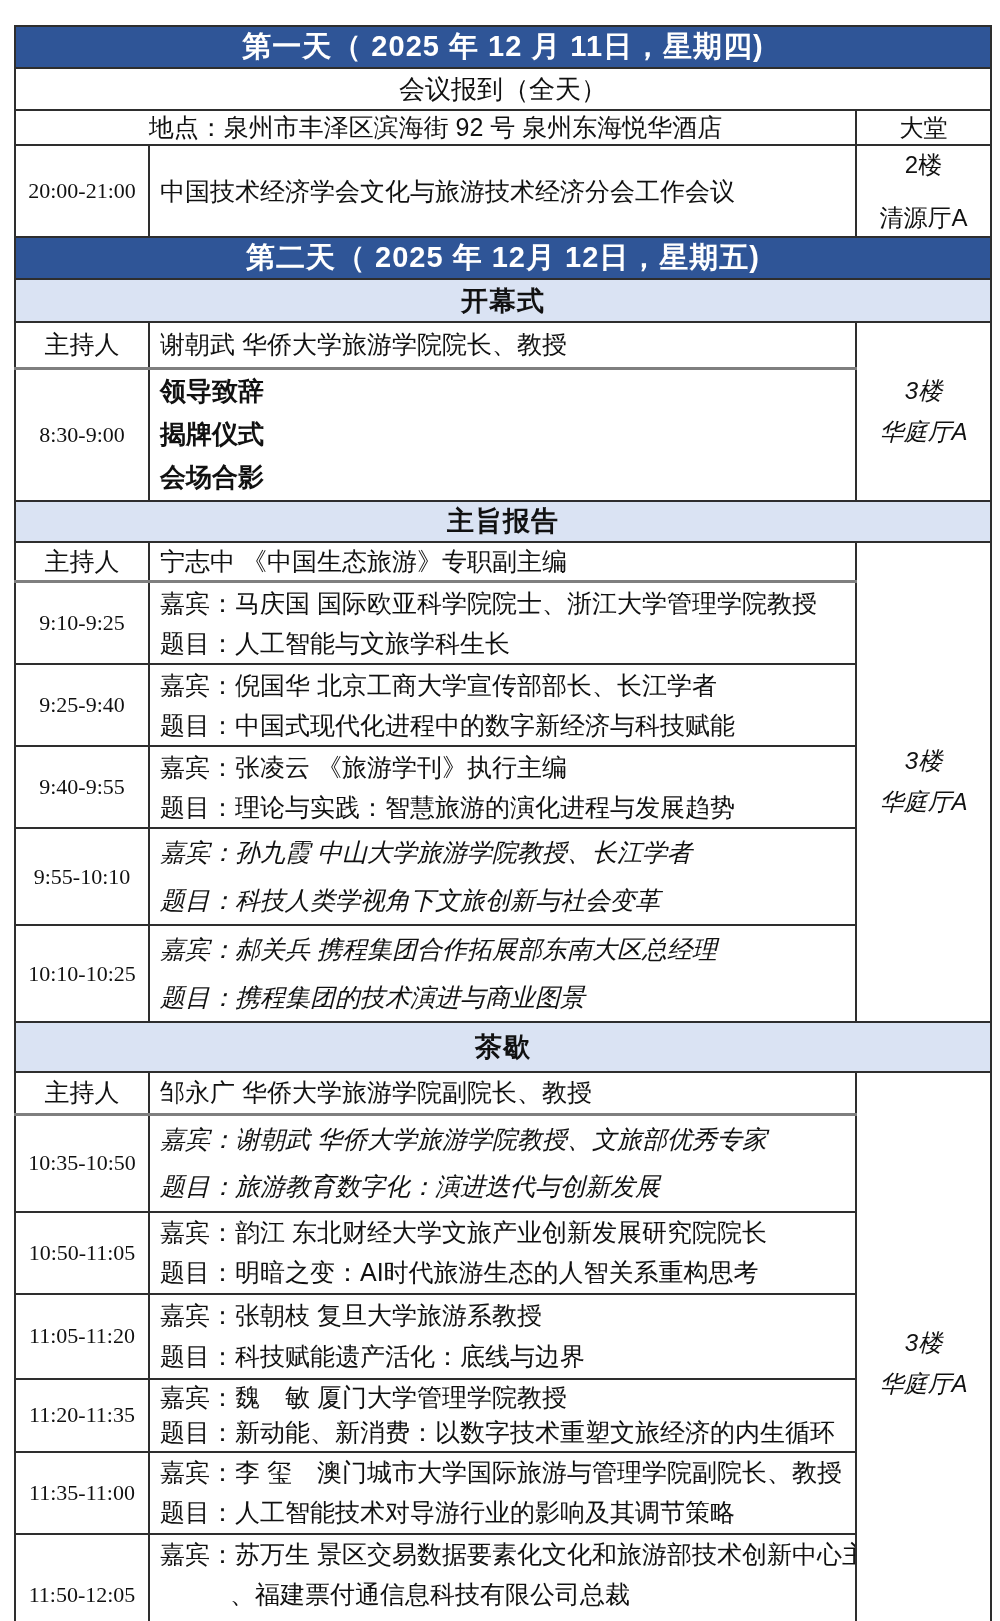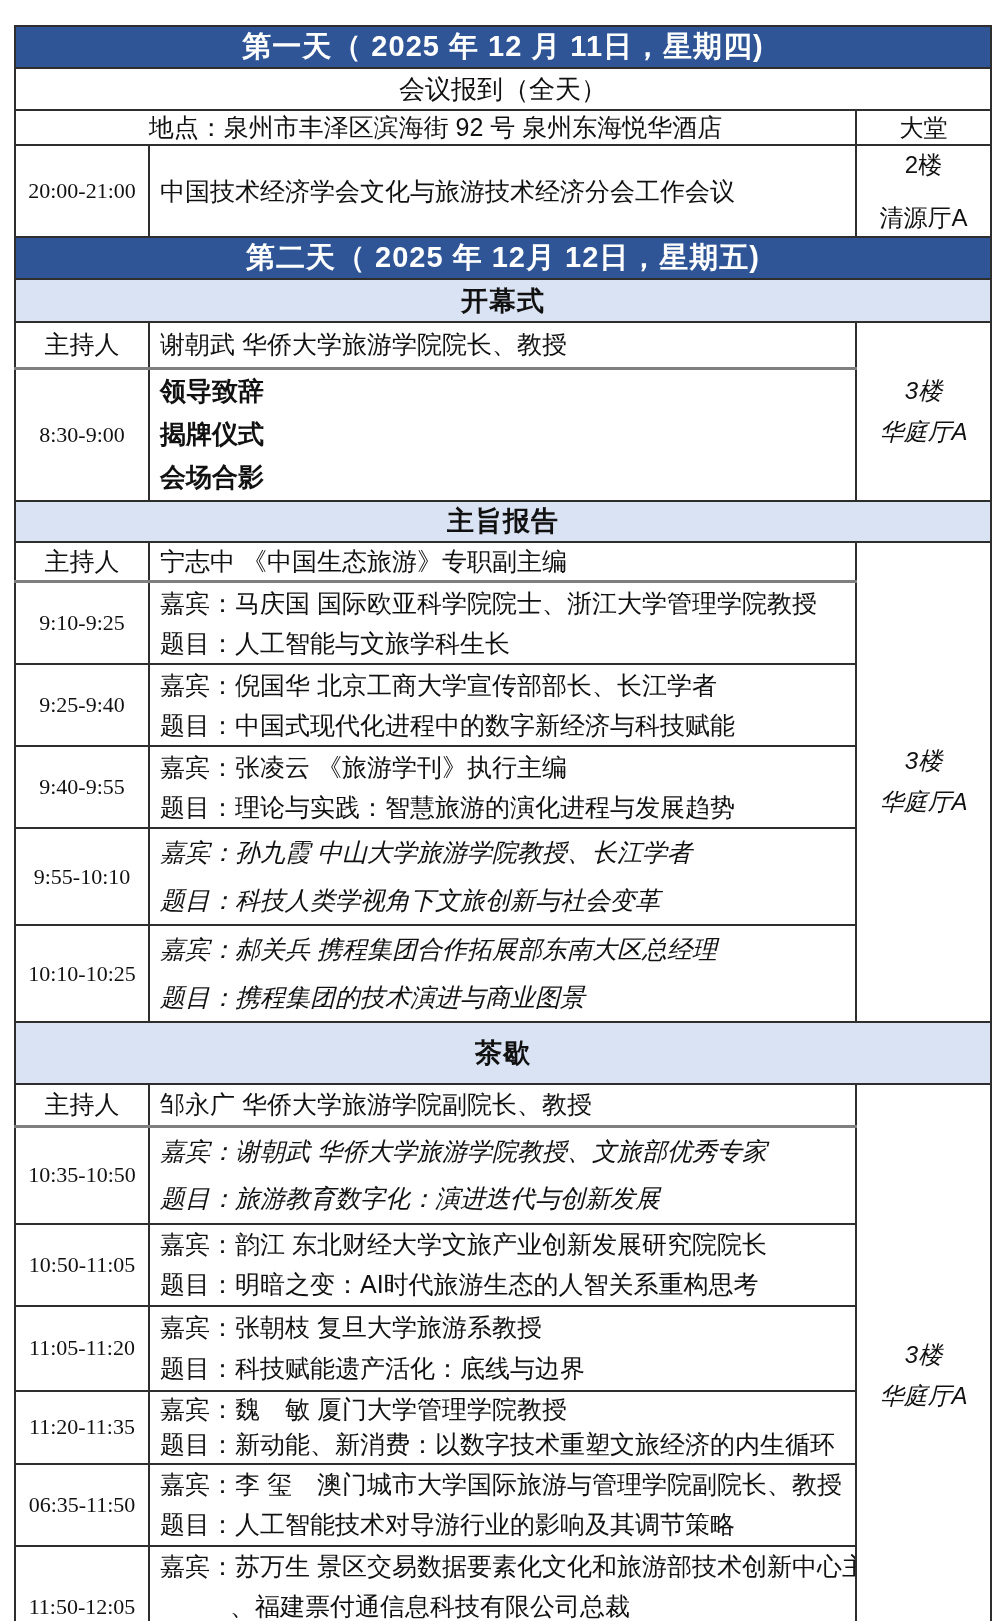--- a/index.html
+++ b/index.html
@@ -157,21 +157,21 @@
   <tr style="height:78px">
     <td class="t">10:10-10:25</td>
     <td class="c">
       <div class="vstack h78">
         <div class="line">嘉宾：郝关兵 携程集团合作拓展部东南大区总经理</div>
         <div class="line">题目：携程集团的技术演进与商业图景</div>
       </div>
     </td>
   </tr>
 
-  <tr style="height:62px">
+  <tr style="height:50px">
     <td colspan="3" class="band-light">茶歇</td>
   </tr>
   <tr style="height:42px">
     <td class="t host-sep" style="font-size:25px">主持人</td>
     <td class="c host-sep">邹永广 华侨大学旅游学院副院长、教授</td>
     <td class="loc" rowspan="7">
       <div class="room-stack">
         <div class="line">3楼</div>
         <div class="line">华庭厅A</div>
       </div>
@@ -207,21 +207,21 @@
   <tr style="height:71px">
     <td class="t">11:20-11:35</td>
     <td class="c">
       <div class="vstack h71">
         <div class="line">嘉宾：魏　敏 厦门大学管理学院教授</div>
         <div class="line">题目：新动能、新消费：以数字技术重塑文旅经济的内生循环</div>
       </div>
     </td>
   </tr>
   <tr style="height:80px">
-    <td class="t">06:35-11:50</td>
+    <td class="t">11:35-11:00</td>
     <td class="c">
       <div class="vstack h80">
         <div class="line">嘉宾：李 玺　澳门城市大学国际旅游与管理学院副院长、教授</div>
         <div class="line">题目：人工智能技术对导游行业的影响及其调节策略</div>
       </div>
     </td>
   </tr>
   <tr style="height:120px">
     <td class="t">11:50-12:05</td>
     <td class="c">

